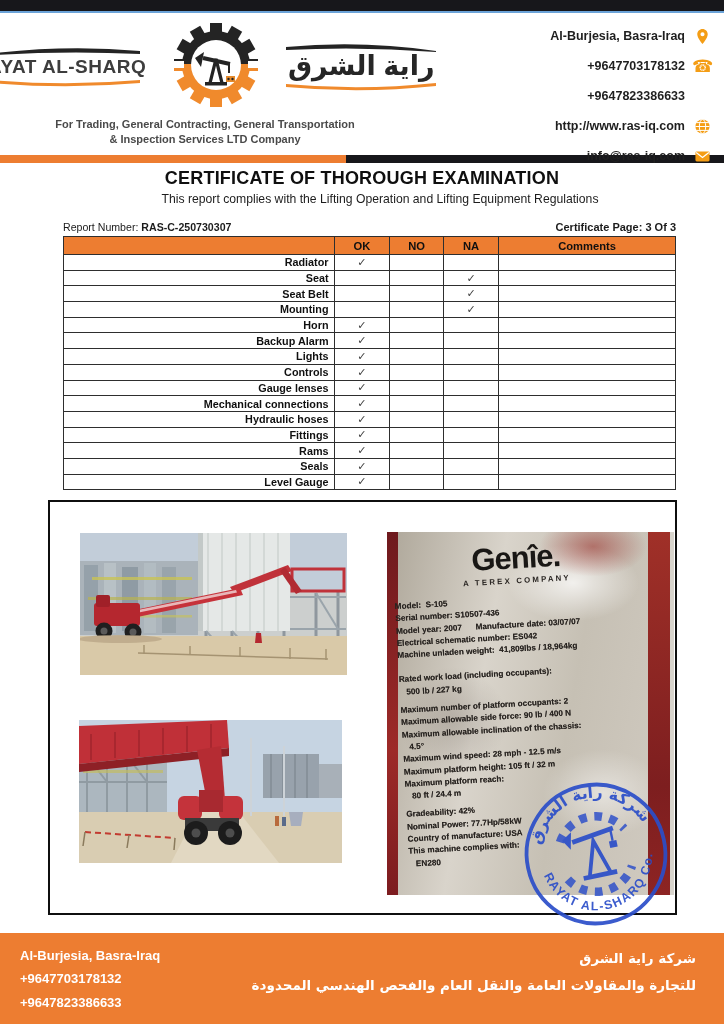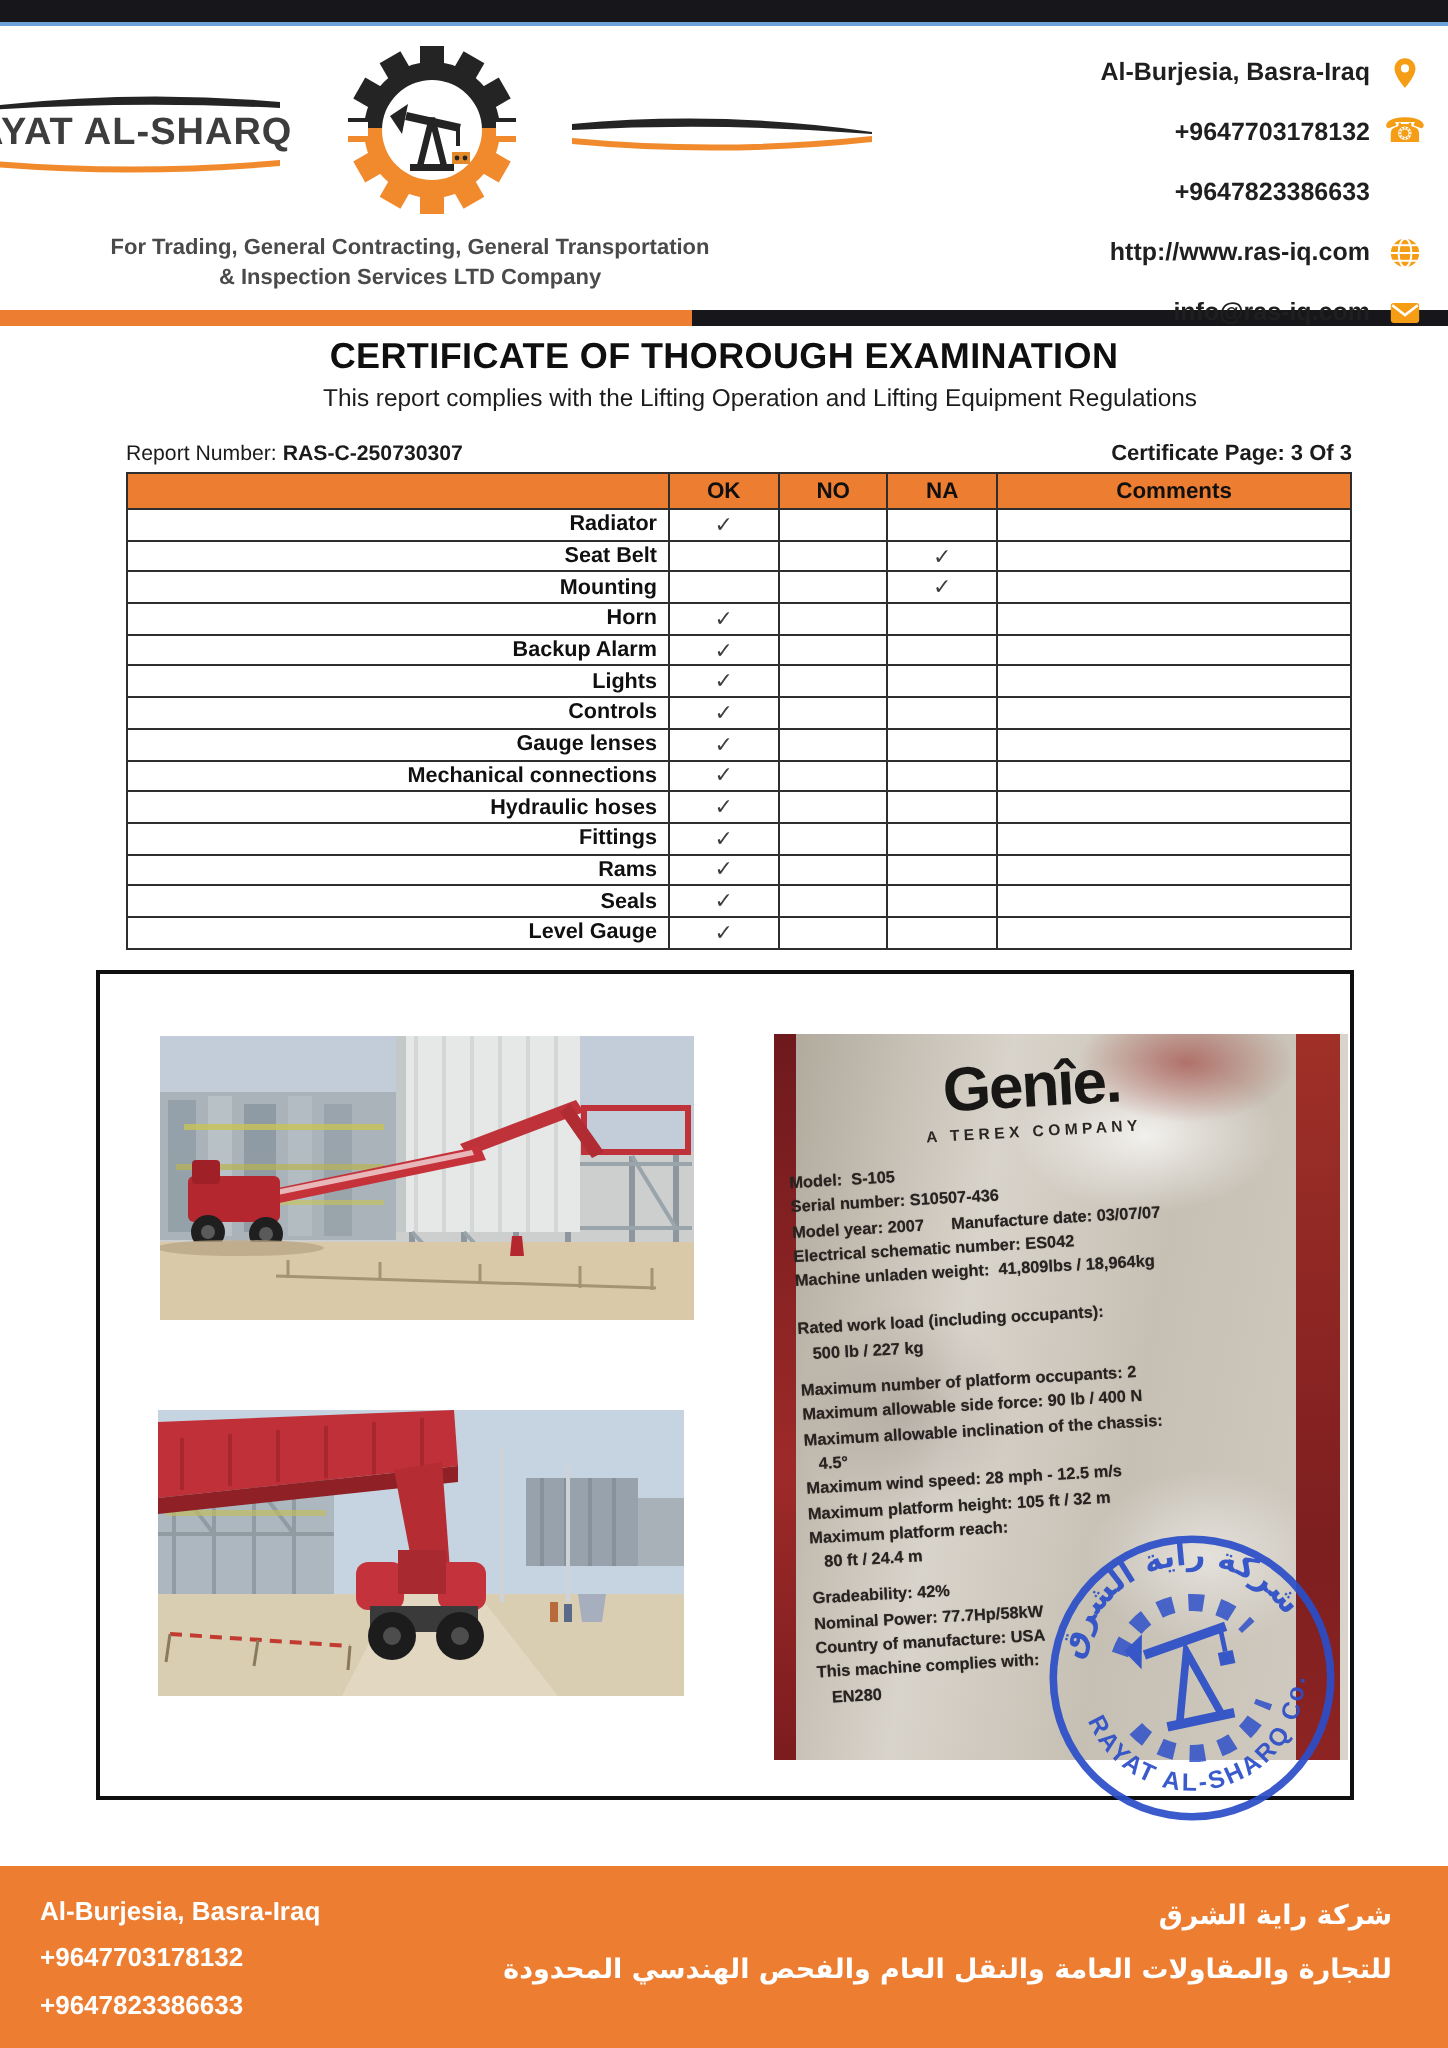--- a/index.html
+++ b/index.html
@@ -144,20 +144,21 @@
             <rect x="35" y="63" width="22" height="3.5" fill="#242424" stroke="none"></rect>
             <rect x="56" y="57" width="9" height="6" fill="#e58a2b" stroke="none"></rect>
             <circle cx="58.5" cy="60" r="1.2" fill="#242424" stroke="none"></circle>
             <circle cx="62.5" cy="60" r="1.2" fill="#242424" stroke="none"></circle>
           </g>
         </svg>
         <div class="logo-side">
           <svg class="swoosh" width="150" height="9" viewBox="0 0 150 9">
               <path d="M0,4 Q75,-3 150,8 L150,9 Q75,3 0,7 Z" fill="#242424"></path>
             </svg>
+          <div class="logo-ar">راية الشرق</div>
           <svg class="swoosh" width="150" height="9" viewBox="0 0 150 9">
               <path d="M0,2 Q75,9 150,1 L150,4 Q75,12 0,5 Z" fill="#f08a2c"></path>
             </svg>
         </div>
       </div>
       <div class="tagline">
         <div>For Trading, General Contracting, General Transportation</div>
         <div>&amp; Inspection Services LTD Company</div>
       </div>
     </div>
@@ -231,20 +232,27 @@
         <th style="width:9.0%">NA</th>
         <th style="width:28.9%">Comments</th>
       </tr>
     </thead>
     <tbody>
         <tr>
           <td class="c-label">Radiator</td>
           <td class="c-check">✓</td>
           <td class="c-check"></td>
           <td class="c-check"></td>
+          <td class="c-check"></td>
+        </tr>
+        <tr>
+          <td class="c-label">Seat</td>
+          <td class="c-check"></td>
+          <td class="c-check"></td>
+          <td class="c-check">✓</td>
           <td class="c-check"></td>
         </tr>
         <tr>
           <td class="c-label">Seat Belt</td>
           <td class="c-check"></td>
           <td class="c-check"></td>
           <td class="c-check">✓</td>
           <td class="c-check"></td>
         </tr>
         <tr>

